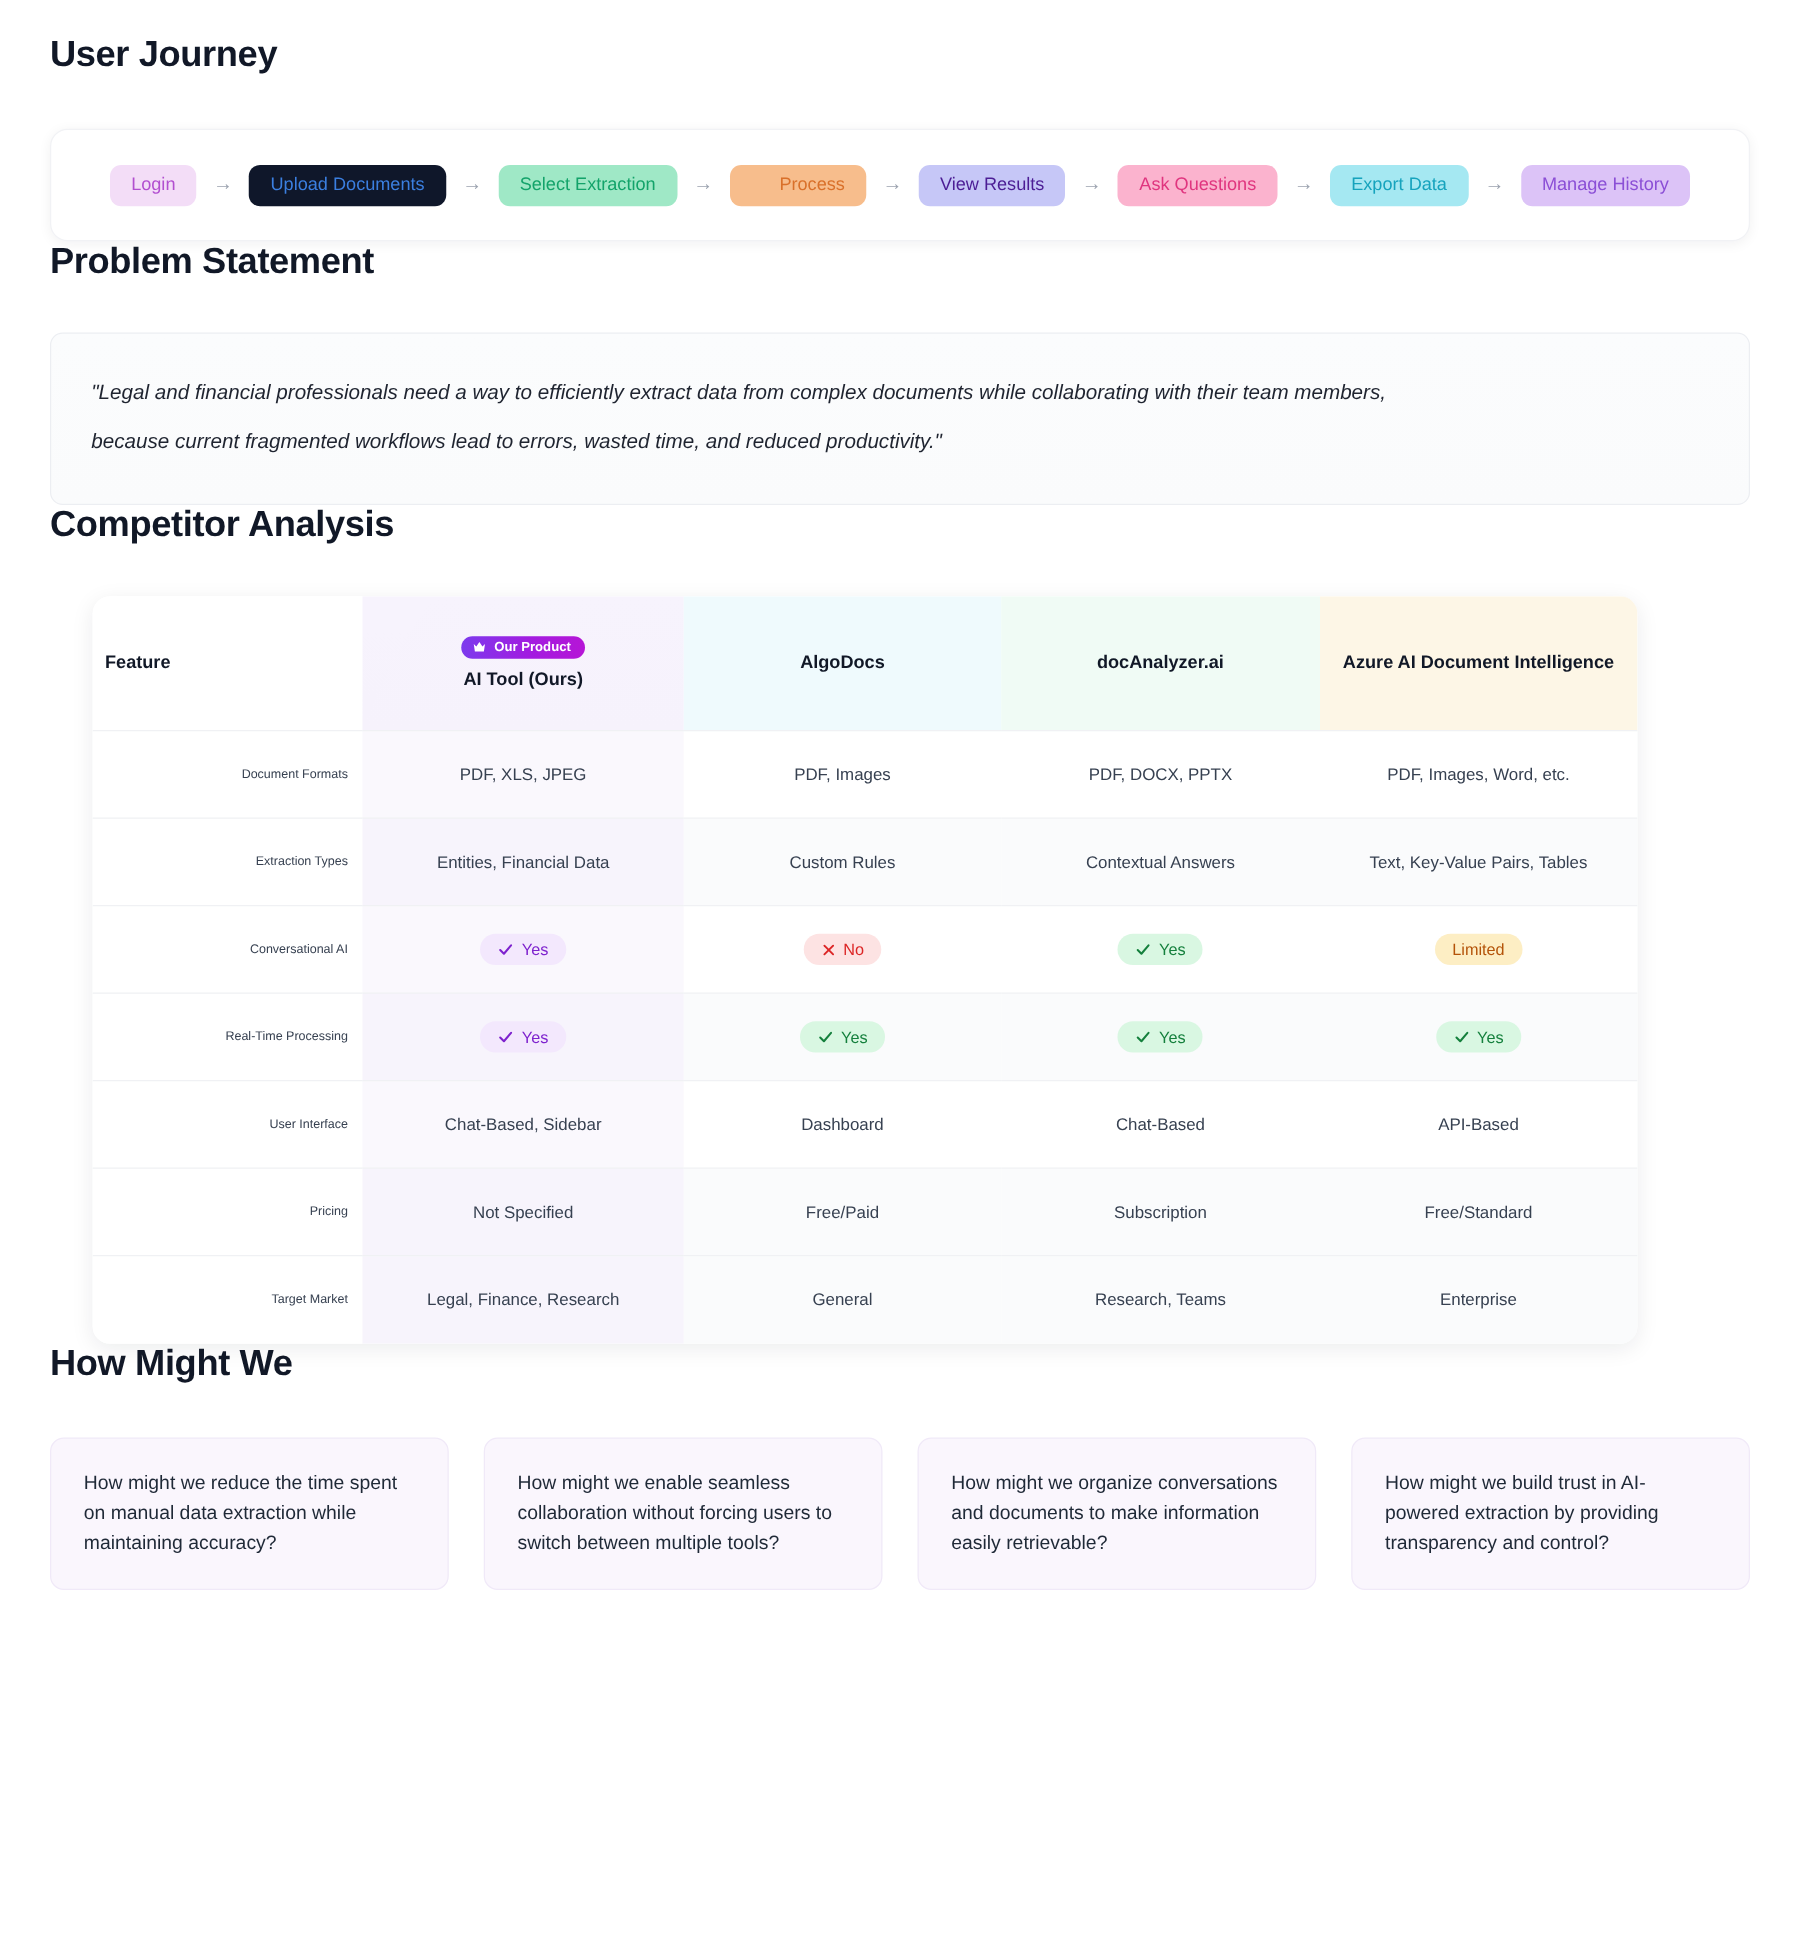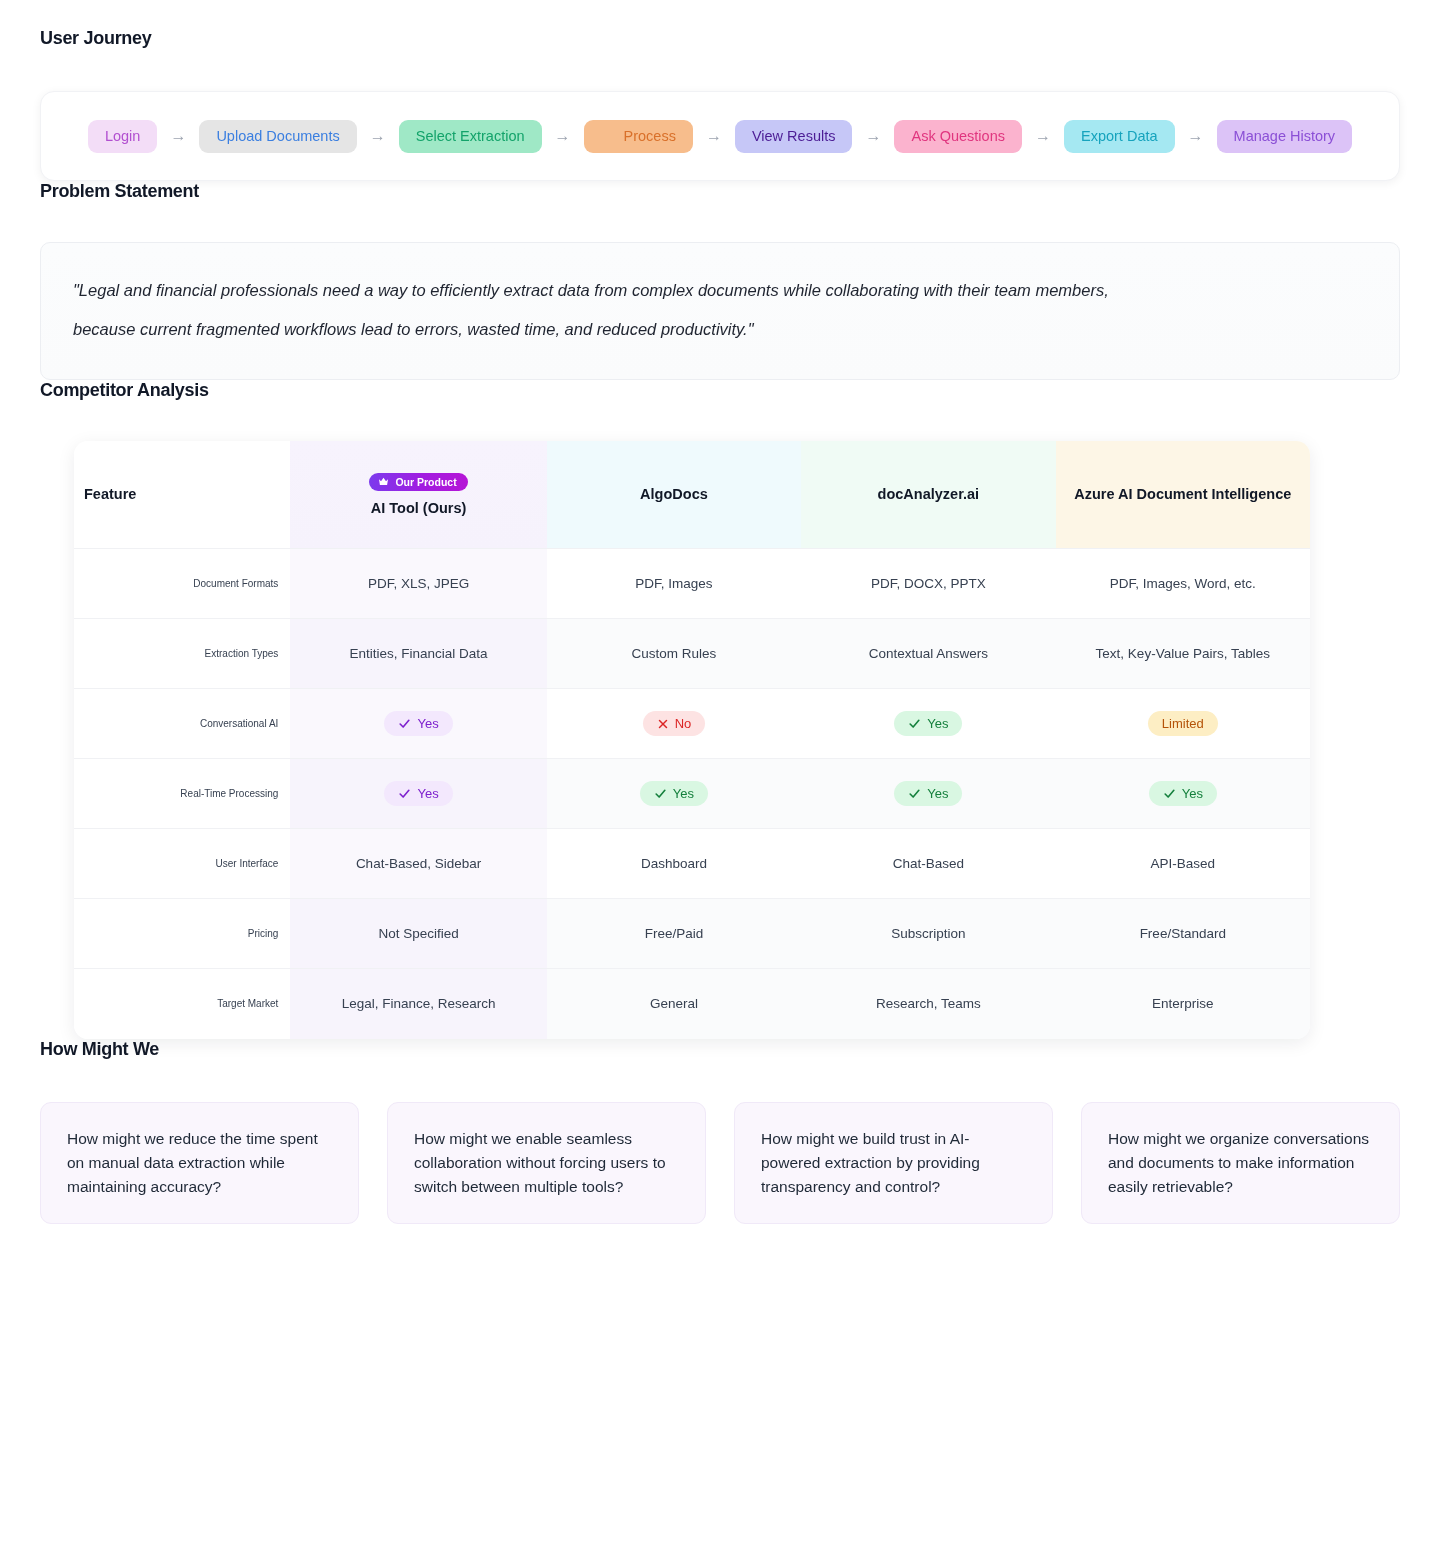--- a/index.html
+++ b/index.html
@@ -7,21 +7,21 @@
     margin: 0; padding: 0;
     background: #ffffff;
     font-family: "Liberation Sans", sans-serif;
     -webkit-font-smoothing: antialiased;
   }
   body { width: 1440px; min-height: 1553px; position: relative; }
 
   .page { padding: 0 40px; }
 
   h2.section-title {
-    font-size: 18px;
+    font-size: 29px;
     font-weight: bold;
     color: #111827;
     letter-spacing: -0.3px;
     margin: 0;
   }
 
   
   .journey-title { padding-top: 28px; }
   .journey-card {
     margin-top: 42px;
@@ -187,21 +187,21 @@
 <body>
 
 <div class="page">
 
   <h2 class="section-title journey-title">User Journey</h2>
 
   <div class="journey-card">
     <div class="journey-row" id="journey-row">
         <span class="chip" style="background: rgb(243, 221, 247); color: rgb(178, 79, 208);">Login</span>
         <span class="arrow">→</span>
-        <span class="chip" style="background: #e5e5e5; color: rgb(59, 127, 224); text-align: right;">Upload Documents</span>
+        <span class="chip" style="background: #0f172a; color: rgb(59, 127, 224); text-align: right;">Upload Documents</span>
         <span class="arrow">→</span>
         <span class="chip" style="background: rgb(159, 232, 198); color: rgb(19, 163, 106);">Select Extraction</span>
         <span class="arrow">→</span>
         <span class="chip" style="background: rgb(247, 189, 140); color: rgb(217, 112, 42); padding-left: 40px;">Process</span>
         <span class="arrow">→</span>
         <span class="chip" style="background: rgb(198, 199, 247); color: #4c1d95;">View Results</span>
         <span class="arrow">→</span>
         <span class="chip" style="background: rgb(251, 179, 206); color: rgb(224, 53, 127);">Ask Questions</span>
         <span class="arrow">→</span>
         <span class="chip" style="background: rgb(165, 232, 242); color: rgb(22, 163, 189);">Export Data</span>
@@ -350,18 +350,18 @@
             <td>Enterprise</td>
           </tr>
         </tbody>
     </table>
   </div>
 
   <h2 class="section-title hmw-title">How Might We</h2>
   <div class="hmw-grid" id="hmw-grid">
       <div class="hmw-card">How might we reduce the time spent on manual data extraction while maintaining accuracy?</div>
       <div class="hmw-card">How might we enable seamless collaboration without forcing users to switch between multiple tools?</div>
+      <div class="hmw-card">How might we organize conversations and documents to make information easily retrievable?</div>
       <div class="hmw-card">How might we build trust in AI-powered extraction by providing transparency and control?</div>
-      <div class="hmw-card">How might we organize conversations and documents to make information easily retrievable?</div>
     </div>
 
   <div style="height:46px"></div>
 </div>
 
 </body></html>

